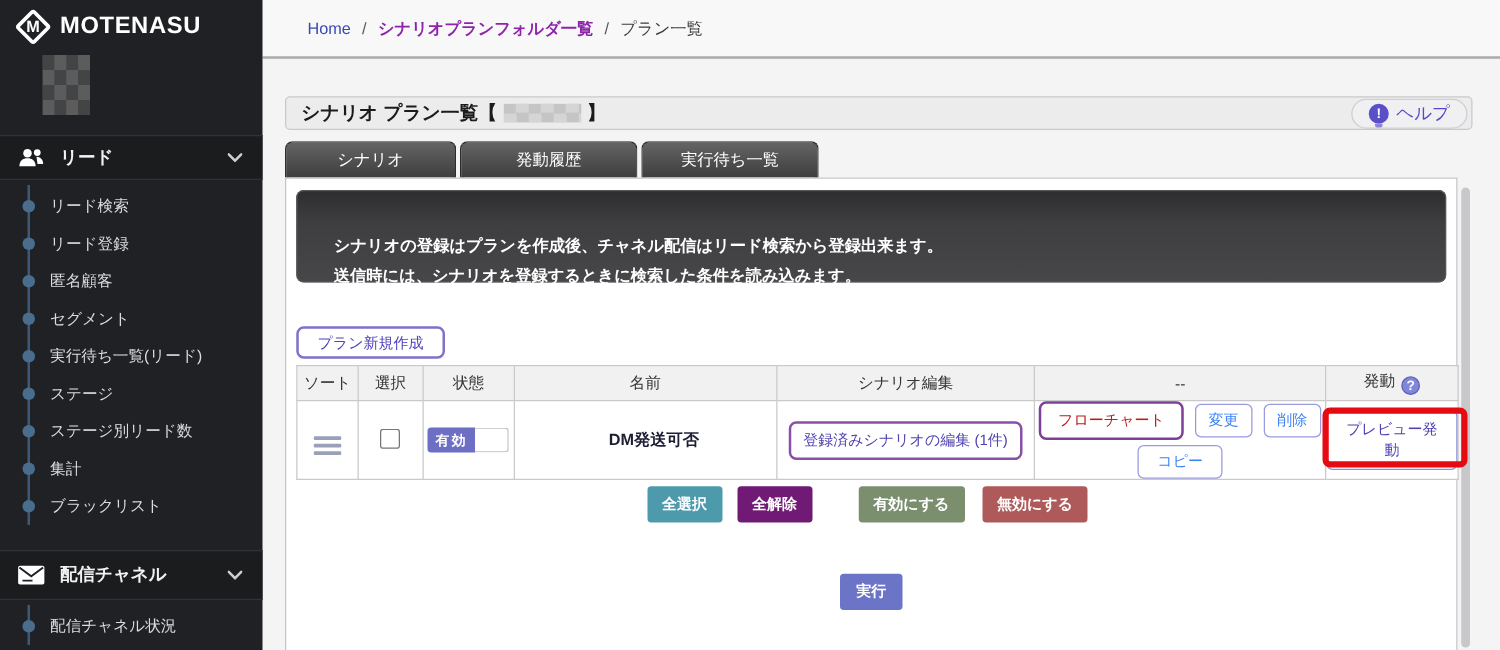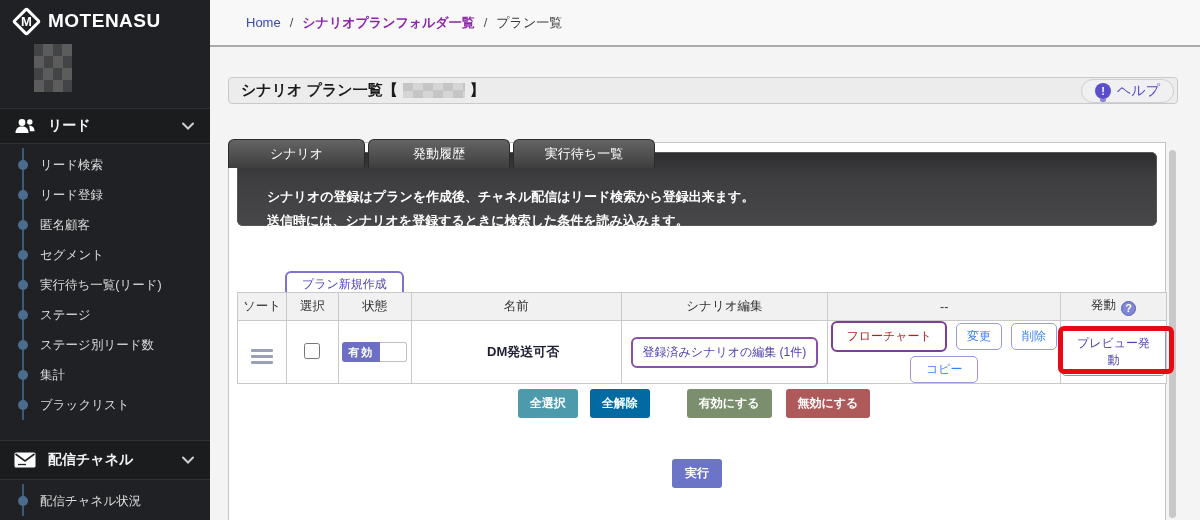--- a/index.html
+++ b/index.html
@@ -46,31 +46,31 @@
     background:repeating-conic-gradient(#d5d5d5 0% 25%, #c5c5c5 0% 50%); background-size:20px 15px; }
   .help-btn { margin-left:auto; display:flex; align-items:center; gap:6px;
     background:#f0f0f2; border:1px solid #cfcfcf; border-radius:12px; height:24px;
     padding:0 13px; cursor:pointer; font-weight:normal; }
   .help-btn .label { color:#5348c8; font-size:14px; }
   .bulb { width:16px; height:16px; border-radius:50%; background:#5b4fc9; color:#fff;
     font-size:11px; font-weight:bold; display:flex; align-items:center; justify-content:center; position:relative; }
   .bulb::after { content:""; position:absolute; bottom:-3px; left:5px; width:6px; height:3px; background:#8d86d8; border-radius:0 0 2px 2px; }
   .tabs { position:absolute; left:18px; top:113px; display:flex; gap:3px; z-index:3; }
   .tab { height:29px; background:linear-gradient(180deg,#646464,#3e3e3e); border:1px solid #2b2b2b; border-bottom:none;
-    border-radius:6px 6px 0 0; color:#fff; font-size:13px; display:flex; align-items:center; justify-content:center; cursor:pointer;margin-top:26px; }
+    border-radius:6px 6px 0 0; color:#fff; font-size:13px; display:flex; align-items:center; justify-content:center; cursor:pointer; }
   .tab.t1{width:137px;} .tab.t2{width:142px;} .tab.t3{width:142px;}
   .panel { position:absolute; left:18px; top:142px; width:938px; height:395px;
     background:#fff; border:1px solid #c5c5c5; }
   .notice { position:absolute; left:8px; top:9px; width:920px; height:74px; border-radius:6px;
     background:linear-gradient(180deg,#2d2d2f 0%,#3e3e41 35%,#47474a 100%);
     box-shadow:inset 0 0 0 1px #57575a; }
   .notice-text { padding:33px 0 0 30px; color:#fff; font-size:13px; font-weight:bold; line-height:24px; }
   .btn-outline { background:#fff; border:2px solid #7e72cc; border-radius:6px; color:#4f43bd;
     font-size:12px; cursor:pointer; font-family:inherit; }
-  .new-plan { position:absolute; left:8px; top:128px; height:26px; padding:0 15px;margin-left:48px; }
+  .new-plan { position:absolute; left:8px; top:118px; height:26px; padding:0 15px; }
   .plan-folders { position:absolute; left:8px; top:348px; height:26px; padding:0 16px; }
   
   table.list { position:absolute; left:8px; top:149px; width:930px; border-collapse:collapse; font-size:12.5px; }
   table.list th { border:1px solid #c9c9c9; background:#f1f1f2; height:28px; font-weight:normal; color:#333; }
   table.list td { border:1px solid #c9c9c9; height:58px; text-align:center; vertical-align:middle; background:#fff; }
   .qicon { display:inline-flex; width:15px; height:15px; border-radius:50%; background:#8087d8;
     border:1px solid #5a5fb0; color:#fff; font-size:11px; font-weight:bold;
     align-items:center; justify-content:center; margin-left:5px; vertical-align:-3px; cursor:pointer; }
   .sort-handle { display:inline-flex; flex-direction:column; gap:3px; cursor:grab; }
   .sort-handle i { width:22px; height:3px; background:#9aa0b8; border-radius:1px; }
@@ -89,21 +89,21 @@
   .btn-copy { padding:4px 15px; }
   .btn-preview { background:#fff; border:1.5px solid #8a8fd2; border-radius:5px; color:#4f43b0;
     font-size:12px; padding:6px 10px; cursor:pointer; font-family:inherit; }
   .row-btns { display:flex; justify-content:center; gap:9px; align-items:center; }
   .row-btns2 { display:flex; justify-content:center; margin-top:4px; }
   .red-box { position:absolute; left:848px; top:326px; width:116px; height:48px;
     border:5px solid #e60b12; border-radius:6px; z-index:5; pointer-events:none; }
   
   .act-row { position:absolute; top:246px; left:0; width:930px; display:flex; justify-content:center; align-items:center; }
   .act { color:#fff; font-size:12px; font-weight:bold; padding:6px 12px; border-radius:3px; border:none; cursor:pointer; font-family:inherit; }
-  .act.teal{background:#4e9aad;} .act.orange{background:#0369a1; margin-left:12px;}
+  .act.teal{background:#4e9aad;} .act.orange{background:#701a75; margin-left:12px;}
   .act.green{background:#7b8f6f; margin-left:37px;} .act.redb{background:#af5a5a; margin-left:14px;}
   .folder-row { position:absolute; top:285px; left:0; width:930px; display:flex; justify-content:center; align-items:center; gap:10px; font-size:13.5px; color:#222; }
   .folder-row select { width:295px; height:24px; border:1px solid #9e9e9e; border-radius:3px;
     background:#fff; font-size:12.5px; color:#222; padding:0 4px; font-family:inherit; }
   .exec { position:absolute; top:316px; left:443px; background:#6b74c6; color:#fff; border:none;
     font-size:12px; font-weight:bold; padding:6px 13px; border-radius:3px; cursor:pointer; font-family:inherit; }
   .scroll-thumb { position:absolute; left:959px; top:150px; width:7px; height:368px;
     background:#c8c8cb; border-radius:4px; cursor:pointer; }
   svg { display:block; }
 </style>

